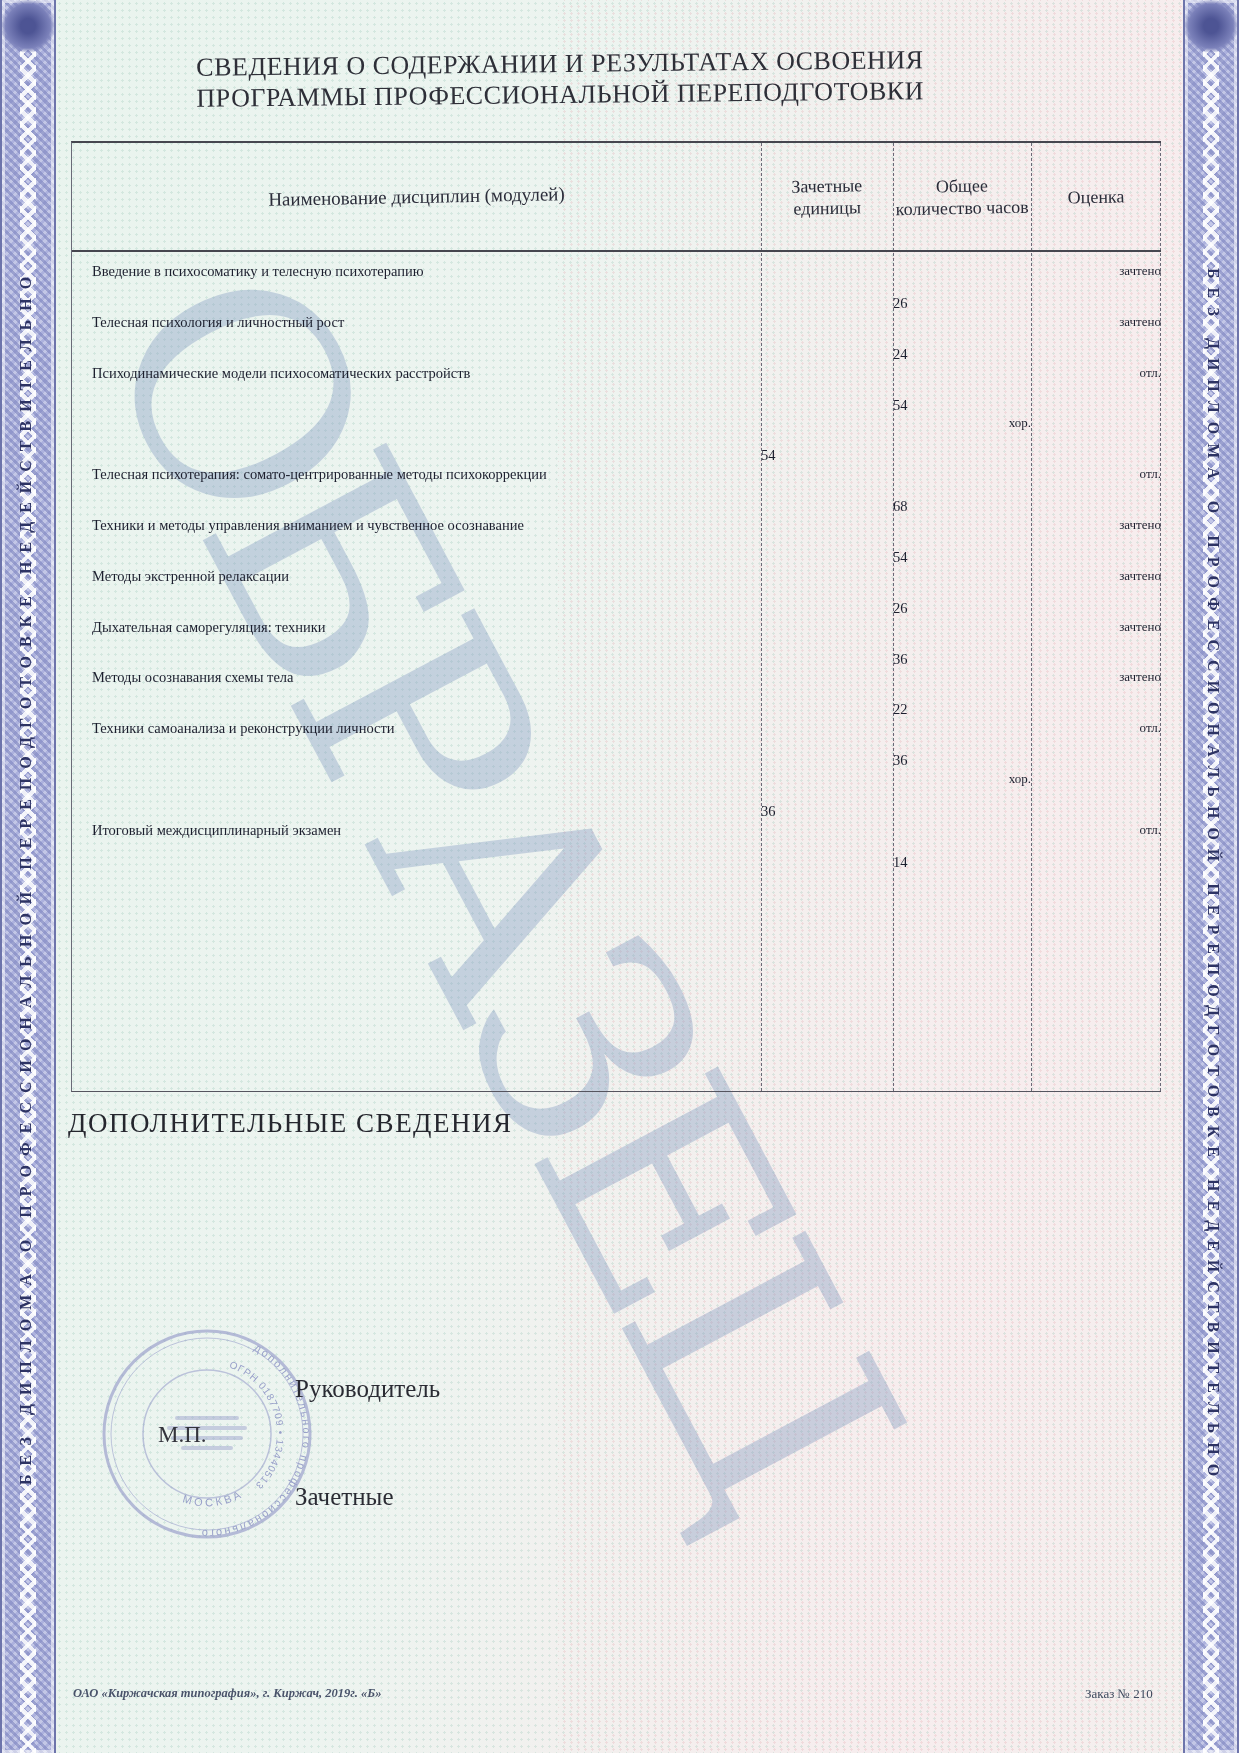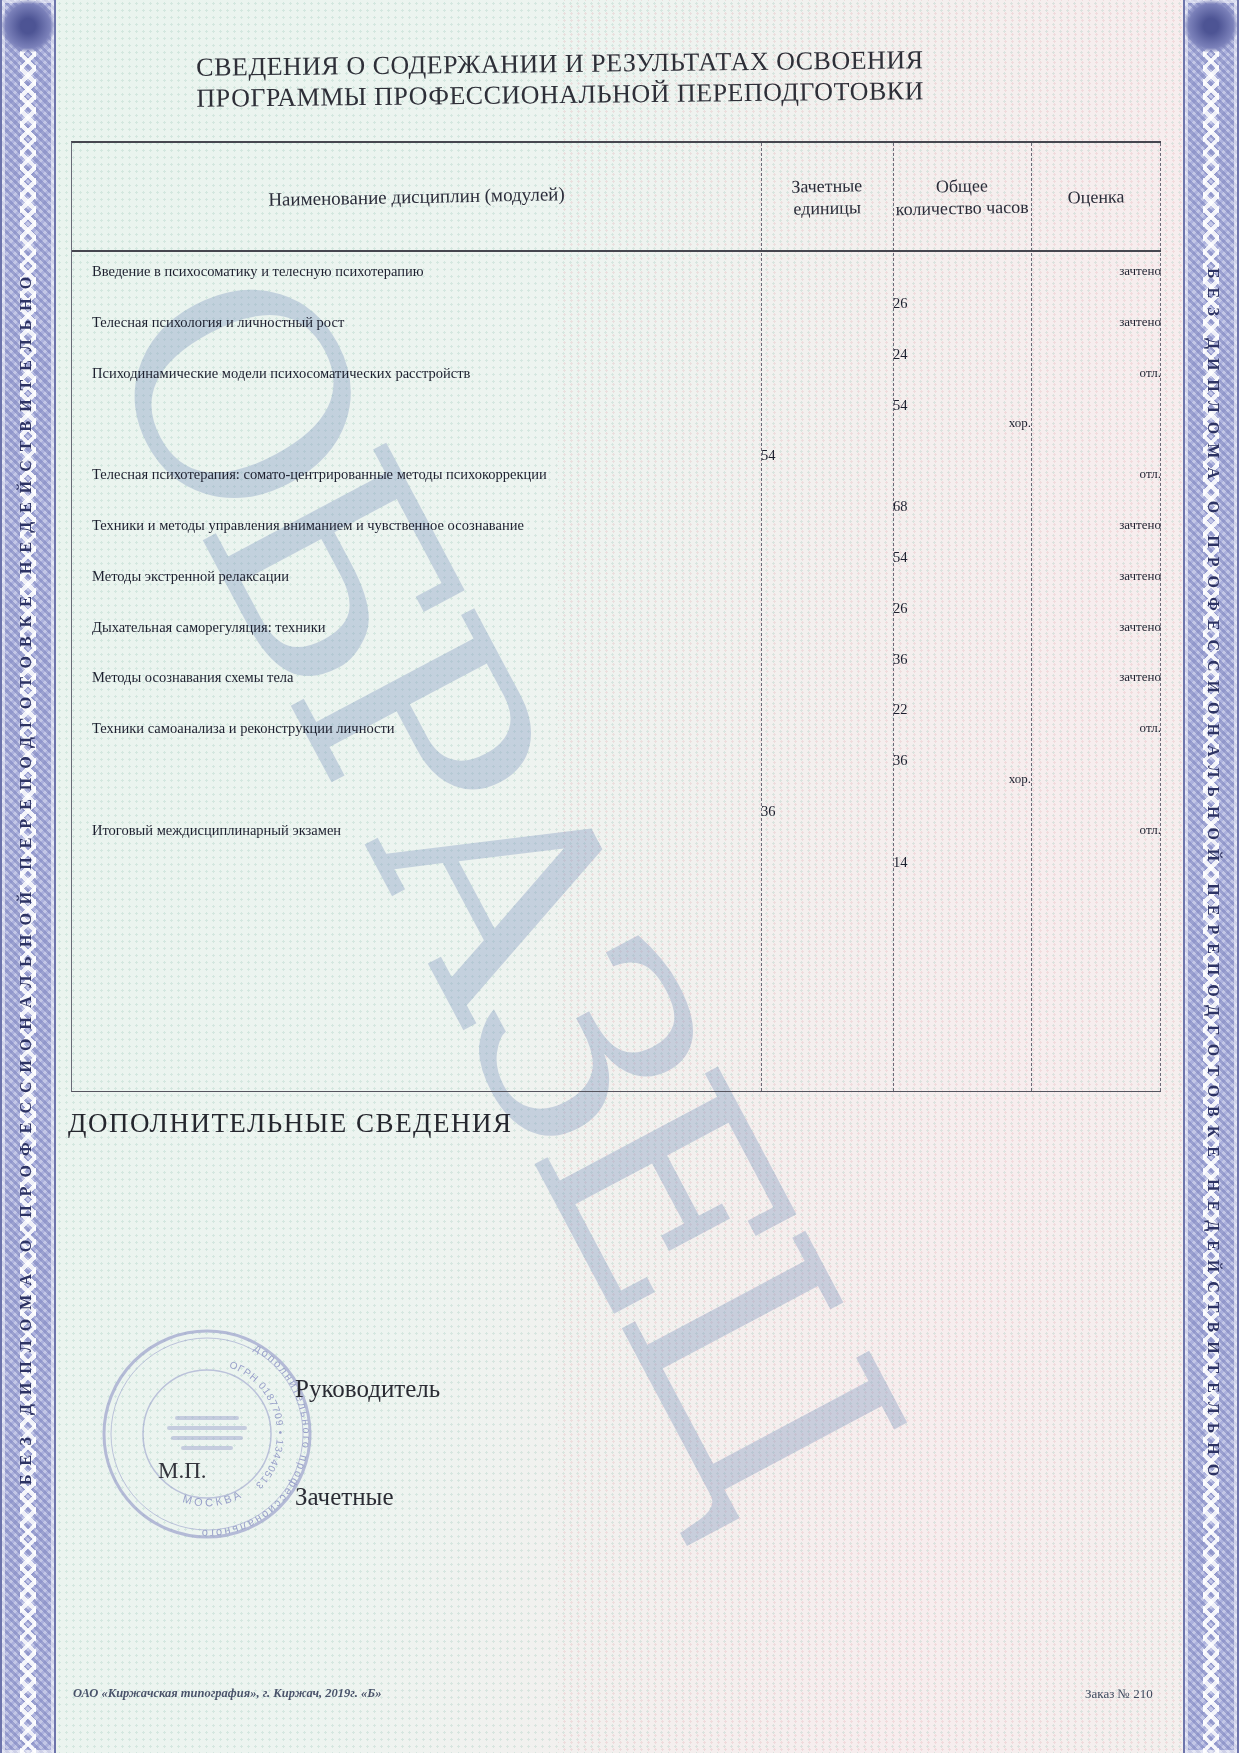--- a/index.html
+++ b/index.html
@@ -71,21 +71,21 @@
   .trow{display:grid;grid-template-columns:689px 132px 138px 130px;line-height:18.8px;}
   .tcell{font-size:14.5px;color:#1c1f2e;}
   .c-name{padding-left:20px;}
   .c-credits,.c-hours{margin-top:32px;}
   .c-grade{text-align:right;font-size:13px;}
   
   .add-heading{position:absolute;left:68px;top:1108px;z-index:3;
     font-size:27px;letter-spacing:1.5px;color:#25262e;}
   
   .sig-head{position:absolute;left:295px;top:1375px;z-index:4;font-size:25px;color:#2a2b33;}
-  .sig-mp{position:absolute;left:158px;top:1422px;z-index:4;font-size:23px;color:#33343c;margin-top:36px;}
+  .sig-mp{position:absolute;left:158px;top:1422px;z-index:4;font-size:23px;color:#33343c;}
   .sig-sec{position:absolute;left:295px;top:1483px;z-index:4;font-size:25px;color:#2a2b33;}
   
   .stamp{position:absolute;left:97px;top:1324px;width:220px;height:220px;z-index:3;opacity:.75;}
   
   .footer-printer{position:absolute;left:73px;top:1686px;z-index:3;
     font-style:italic;font-size:12.5px;color:#49536a;font-weight:bold;}
   .footer-order{position:absolute;left:1085px;top:1686px;z-index:3;font-size:13px;color:#3e4a5e;}
 </style>
 </head>
 <body>

